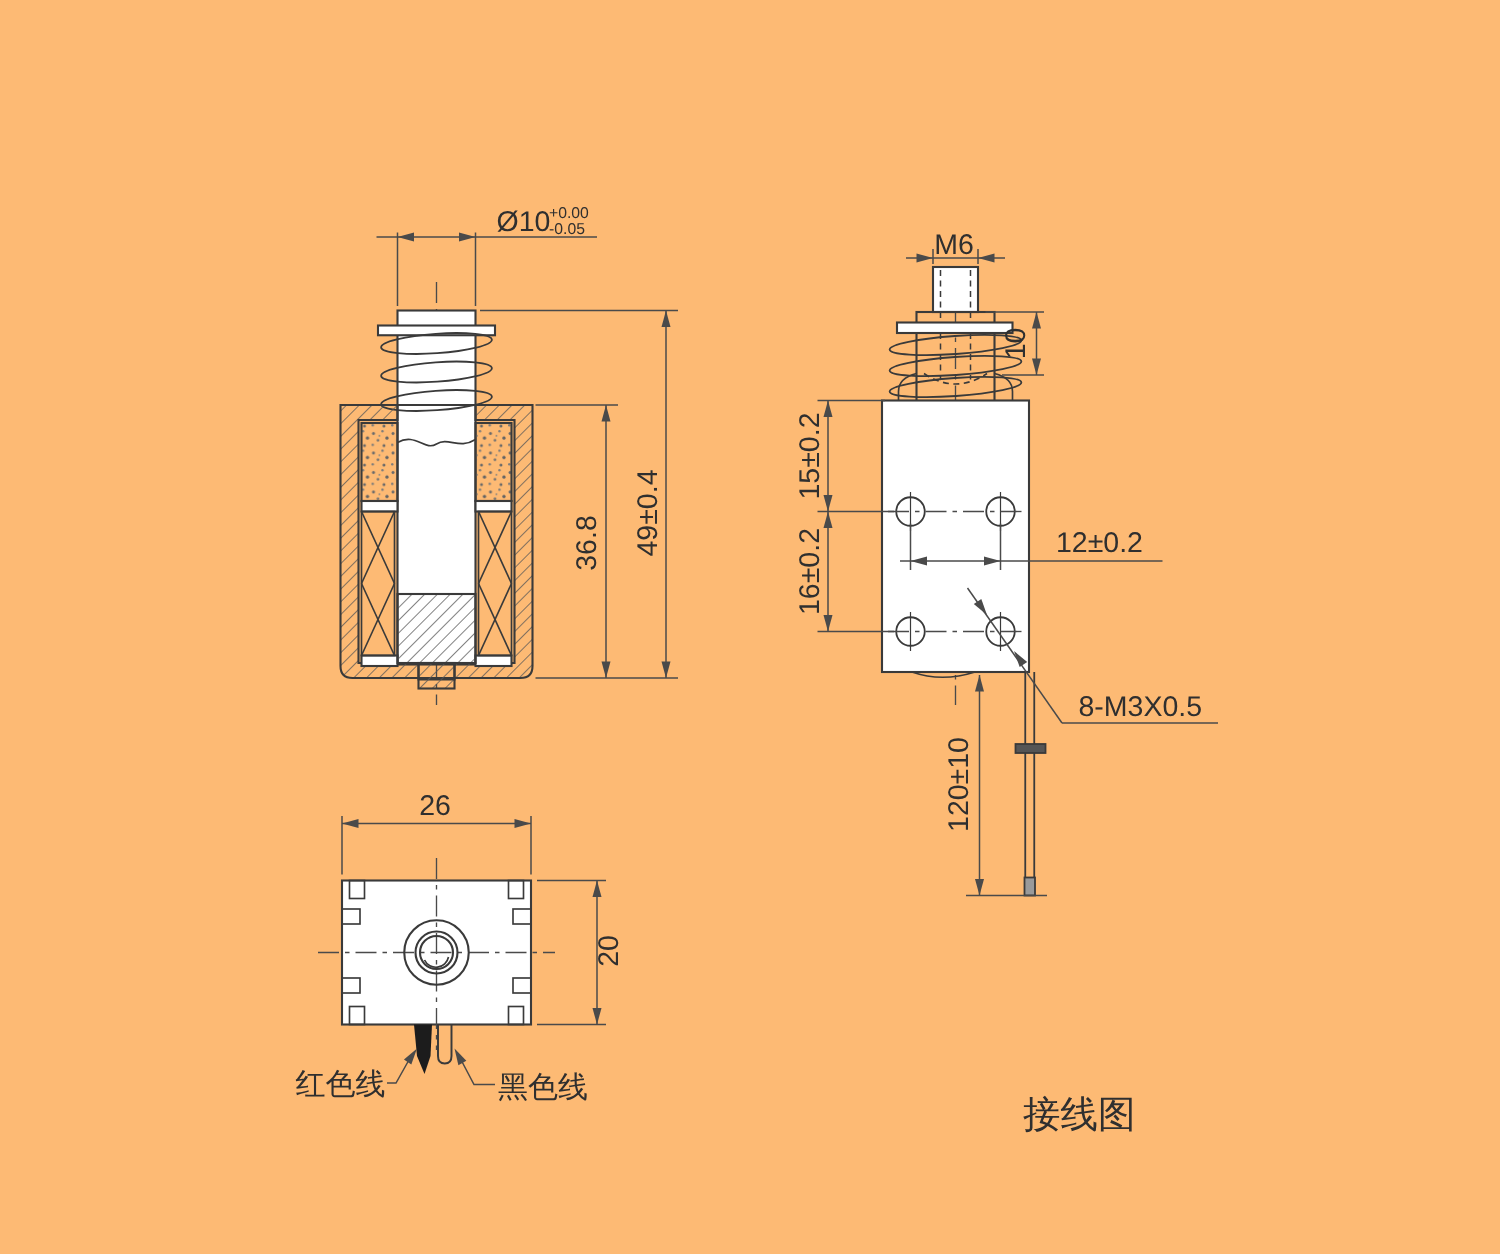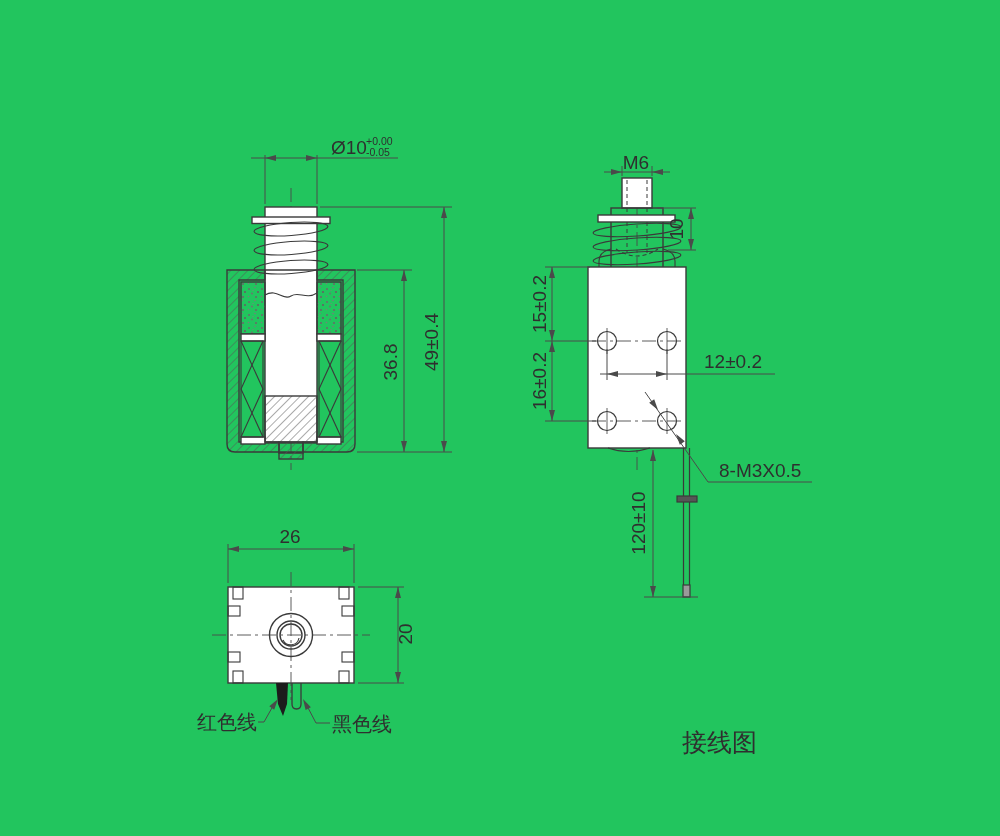--- a/index.html
+++ b/index.html
@@ -1,16 +1,16 @@
 <!DOCTYPE html>
 <html><head>
 <meta charset="utf-8">
 <style>
   html,body{margin:0;padding:0;background:#fff;}
-  .stage{position:relative;width:1000px;height:836px;background:#22c55e;overflow:hidden;
+  .stage{position:relative;width:1000px;height:836px;background:#fdba74;overflow:hidden;
          font-family:"Liberation Sans", sans-serif;}
   svg{position:absolute;left:0;top:0;}
   text{fill:#2f2f2f;}
   .dim{font-size:19px;}
   .dimsmall{font-size:10.5px;}
   .cjk{font-size:20px;}
   .caption{font-size:25px;}
 </style>
 </head>
 <body>

